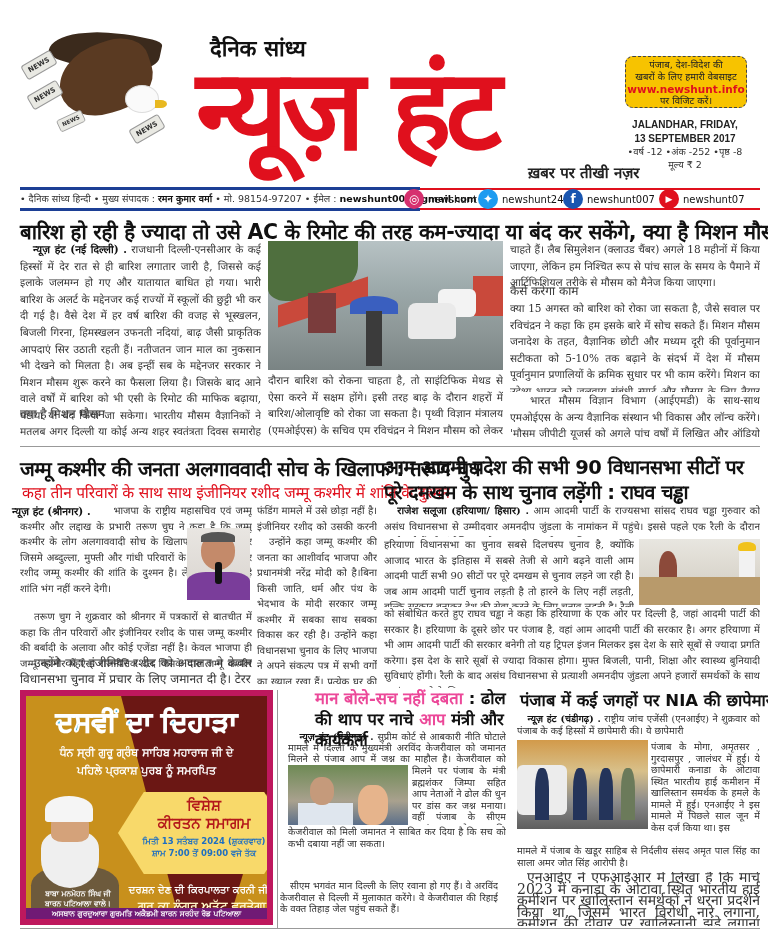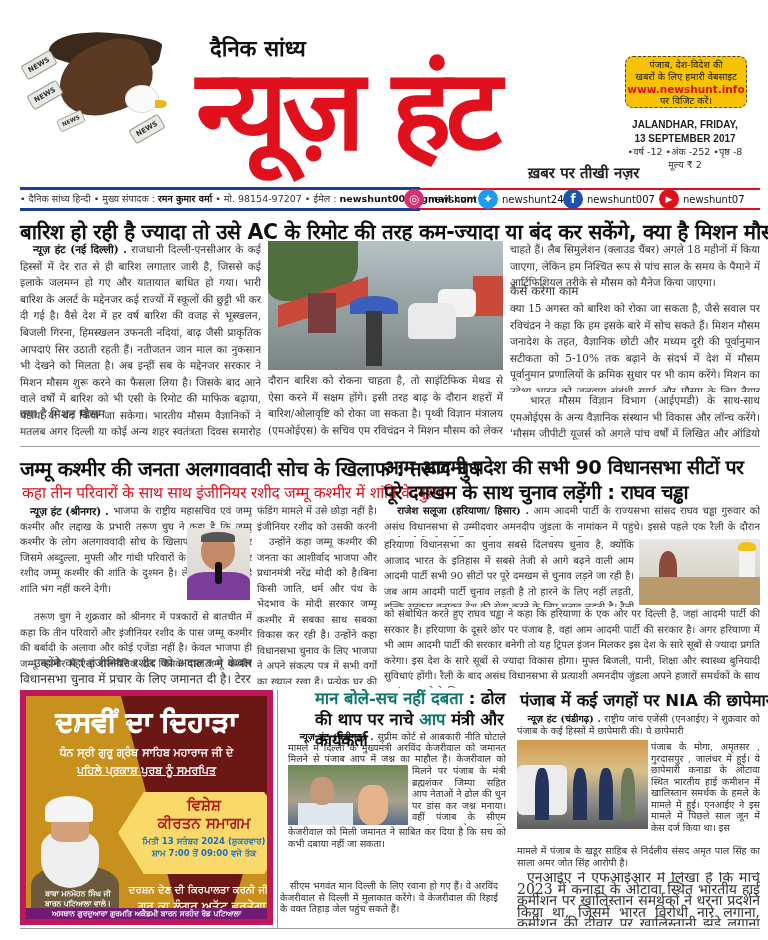--- a/index.html
+++ b/index.html
@@ -85,21 +85,21 @@
   .ad .baba .face { position: absolute; left: 20px; top: 20px; width: 38px; height: 26px; background: #d4a27a; border-radius: 30%; }
   .ad .baba .beard { position: absolute; left: 10px; top: 36px; width: 58px; height: 56px; background: #efefef; border-radius: 30% 30% 50% 50%; }
   .ad .baba .robe { position: absolute; left: 0; top: 70px; width: 88px; height: 48px; background: #6d5a3c; border-radius: 40% 40% 0 0; }
   .ad .darshan { position: absolute; left: 90px; top: 188px; width: 165px; text-align: center; font: bold 10px "DejaVu Sans", sans-serif; color: #fff; }
   .ad .langar { position: absolute; left: 96px; top: 203px; width: 160px; text-align: center; font: bold 12px "DejaVu Sans", sans-serif; color: #fff7c8; }
   .ad .babaname { position: absolute; left: 4px; top: 193px; width: 96px; text-align: center; font: bold 7.5px/10px "DejaVu Sans", sans-serif; color: #fff; }
   .ad .phone { position: absolute; left: 2px; top: 214px; width: 110px; height: 8px; background: #f5c400; border-radius: 4px; font: bold 6px "DejaVu Sans", sans-serif; color: #5b1a14; text-align: center; line-height: 8px; }
   .ad .footer { position: absolute; left: 0; top: 212px; width: 100%; height: 12px; background: #701a75; font: bold 7.5px/12px "DejaVu Sans", sans-serif; color: #fff; text-align: center; }
 
   .hl-maan { left: 315px; top: 688px; width: 200px; font: bold 16.5px/21px "DejaVu Sans", sans-serif; color: #111; }
-  .hl-maan .red { color: #0f766e; }
+  .hl-maan .red { color: #ec4899; }
   .maan-photo { left: 288px; top: 765px; width: 120px; height: 60px; background: linear-gradient(180deg, #6e8a55 0%, #a9a18e 60%, #5b6f8a 100%); }
   .maan-photo .m { position: absolute; left: 22px; top: 12px; width: 24px; height: 28px; background: #c59a7b; border-radius: 45%; }
   .maan-photo .shirt { position: absolute; left: 10px; top: 38px; width: 55px; height: 24px; background: #dfe6ee; }
   .maan-photo .b { position: absolute; left: 70px; top: 20px; width: 30px; height: 40px; background: #e6b48c; border-radius: 40%; }
 
   .hl-nia { left: 520px; top: 688px; width: 240px; font: bold 16.5px "DejaVu Sans", sans-serif; color: #111; white-space: nowrap; }
   .nia-photo { left: 517px; top: 740px; width: 131px; height: 89px; background: linear-gradient(180deg, #d29a4a 0%, #d8c08a 35%, #8a8a8a 70%, #5e5e5e 100%); }
   .nia-photo .van { position: absolute; left: 0; top: 25px; width: 50px; height: 50px; background: #ececec; border-radius: 6px; }
   .nia-photo .ag { position: absolute; top: 28px; width: 14px; height: 52px; background: #24345a; border-radius: 40% 40% 0 0; }
 </style>
@@ -185,21 +185,21 @@
 <div class="abs col-text" style="left:510px;top:241px;width:250px;height:50px;overflow:hidden;">चाहते हैं। लैब सिमुलेशन (क्लाउड चैंबर) अगले 18 महीनों में किया जाएगा, लेकिन हम निश्चित रूप से पांच साल के समय के पैमाने में आर्टिफिशियल तरीके से मौसम को मैनेज किया जाएगा।</div>
 <div class="abs subhead" style="left:510px;top:282px;">कैसे करेगा काम</div>
 <div class="abs col-text" style="left:510px;top:300px;width:250px;height:92px;overflow:hidden;">क्या 15 अगस्त को बारिश को रोका जा सकता है, जैसे सवाल पर रविचंद्रन ने कहा कि हम इसके बारे में सोच सकते हैं। मिशन मौसम जनादेश के तहत, वैज्ञानिक छोटी और मध्यम दूरी की पूर्वानुमान सटीकता को 5-10% तक बढ़ाने के संदर्भ में देश में मौसम पूर्वानुमान प्रणालियों के क्रमिक सुधार पर भी काम करेंगे। मिशन का उद्देश्य भारत को जलवायु संबंधी स्मार्ट और मौसम के लिए तैयार बनाना है। यहां तक कि बादल फटने सहित किसी भी मौसम की घटना को अनदेखा न होने देना है।</div>
 <div class="abs col-text" style="left:510px;top:392px;width:250px;height:50px;overflow:hidden;text-indent:20px;">भारत मौसम विज्ञान विभाग (आईएमडी) के साथ-साथ एमओईएस के अन्य वैज्ञानिक संस्थान भी विकास और लॉन्च करेंगे। 'मौसम जीपीटी यूजर्स को अगले पांच वर्षों में लिखित और ऑडियो दोनों रूपों में मौसम संबंधी त्वरित जानकारी प्राप्त करने में मदद करेगा।</div>
 
 <div class="abs rule-gray" style="left:20px;top:446px;width:740px;"></div>
 
 <div class="abs hl-jk">जम्मू कश्मीर की जनता अलगाववादी सोच के खिलाफ : तरूण चुघ</div>
 <div class="abs sub-jk">कहा तीन परिवारों के साथ साथ इंजीनियर रशीद जम्मू कश्मीर में शांति के दुश्मन</div>
 
-<div class="abs col-text" style="left:20px;top:503px;width:165px;height:16px;overflow:hidden;">
+<div class="abs col-text" style="left:2px;top:503px;width:165px;height:16px;overflow:hidden;">
   &nbsp;&nbsp;&nbsp;<b>न्यूज़ हंट (श्रीनगर) .</b>
 </div>
 <div class="abs col-text" style="left:20px;top:503px;width:232px;height:104px;overflow:hidden;font-size:10px;line-height:15.5px;">
   <span style="visibility:hidden;">&nbsp;&nbsp;&nbsp;न्यूज़ हंट (श्रीनगर) .</span><span> भाजपा के राष्ट्रीय महासचिव एवं जम्मू कश्मीर और लद्दाख के प्रभारी तरूण चुघ ने कहा है कि जम्मू कश्मीर के लोग अलगाववादी सोच के खिलाफ है। तीन परिवार जिसमे अब्दुल्ला, मुफ्ती और गांधी परिवारों के अलावा इंजीनियर रशीद जम्मू कश्मीर की शांति के दुश्मन है। लेकिन भाजपा इन्हे शांति भंग नहीं करने देगी।</span>
 </div>
 <div class="abs col-text" style="left:20px;top:609px;width:232px;height:62px;overflow:hidden;font-size:10px;line-height:15.5px;text-indent:14px;">तरूण चुग ने शुक्रवार को श्रीनगर में पत्रकारों से बातचीत में कहा कि तीन परिवारों और इंजीनियर रशीद के पास जम्मू कश्मीर की बर्बादी के अलावा और कोई एजेंडा नहीं है। केवल भाजपा ही जम्मू कश्मीर में ऐसा राजनीतिक दल जिसके पास जम्मू कश्मीर के विकास का बड़ा एजेंडा है।</div>
 <div class="abs col-text" style="left:20px;top:656px;width:232px;height:32px;overflow:hidden;font-size:12px;line-height:15.5px;text-indent:14px;">उन्होंने कहा इंजीनियर रशीद को अदालत ने केवल विधानसभा चुनाव में प्रचार के लिए जमानत दी है। टेरर</div>
 
 <div class="abs photo chugh-photo">
   <div class="shawl"></div>
@@ -221,21 +221,21 @@
     <div class="p2"></div>
     <div class="turban"></div>
     <div class="desk"></div>
 </div>
 <div class="abs col-text" style="left:384px;top:606px;width:376px;height:82px;overflow:hidden;font-size:10px;line-height:15.5px;">को संबोधित करते हुए राघव चड्ढा ने कहा कि हरियाणा के एक ओर पर दिल्ली है, जहां आदमी पार्टी की सरकार है। हरियाणा के दूसरे छोर पर पंजाब है, वहां आम आदमी पार्टी की सरकार है। अगर हरियाणा में भी आम आदमी पार्टी की सरकार बनेगी तो यह ट्रिपल इंजन मिलकर इस देश के सारे सूबों से ज्यादा प्रगति करेगा। इस देश के सारे सूबों से ज्यादा विकास होगा। मुफ्त बिजली, पानी, शिक्षा और स्वास्थ्य बुनियादी सुविधाएं होंगी। रैली के बाद असंध विधानसभा से प्रत्याशी अमनदीप जुंडला अपने हजारों समर्थकों के साथ नामांकन भरने के लिए रवाना हुए।</div>
 
 <div class="abs ad">
   <div class="maroon"></div>
   <div class="title">ਦਸਵੀਂ ਦਾ ਦਿਹਾੜਾ</div>
   <div class="line" style="top:50px;">ਧੰਨ ਸ੍ਰੀ ਗੁਰੂ ਗ੍ਰੰਥ ਸਾਹਿਬ ਮਹਾਰਾਜ ਜੀ ਦੇ</div>
-  <div class="line" style="top:68px;text-decoration:underline;">ਪਹਿਲੇ ਪ੍ਰਕਾਸ਼ ਪੁਰਬ ਨੂੰ ਸਮਰਪਿਤ</div>
+  <div class="line" style="top:68px;">ਪਹਿਲੇ ਪ੍ਰਕਾਸ਼ ਪੁਰਬ ਨੂੰ ਸਮਰਪਿਤ</div>
   <div class="hex"></div>
   <div class="hex-t1">ਵਿਸ਼ੇਸ਼</div>
   <div class="hex-t2">ਕੀਰਤਨ ਸਮਾਗਮ</div>
   <div class="hex-t3">ਮਿਤੀ 13 ਸਤੰਬਰ 2024 (ਸ਼ੁਕਰਵਾਰ)</div>
   <div class="hex-t4">ਸ਼ਾਮ 7:00 ਤੋਂ 09:00 ਵਜੇ ਤੱਕ</div>
   <div class="baba">
     <div class="robe"></div>
       <div class="beard"></div>
       <div class="face"></div>
       <div class="turban"></div>

